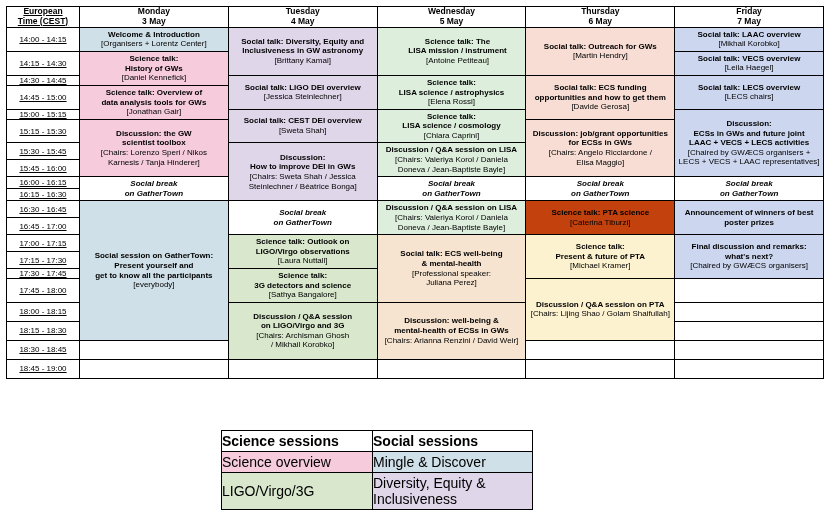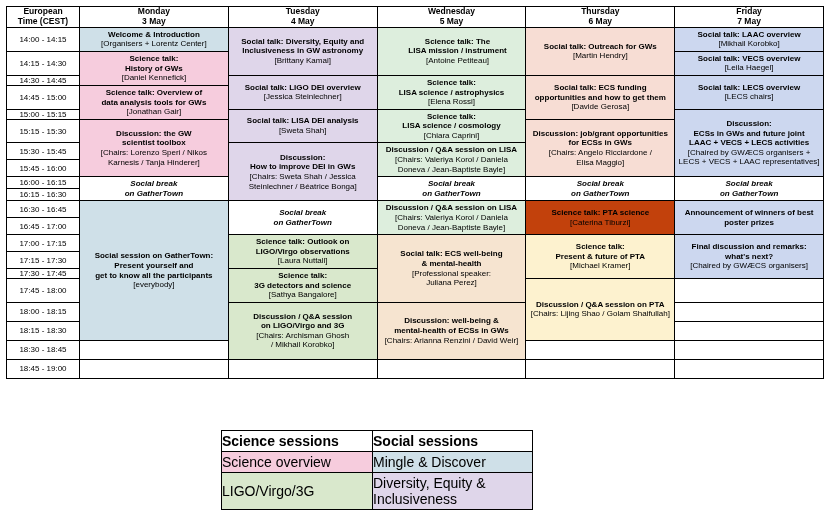--- a/index.html
+++ b/index.html
@@ -1,20 +1,20 @@
 <!DOCTYPE html>
 <html><head>
 <meta charset="utf-8">
 <style>
   html,body{margin:0;padding:0;background:#fff;}
   body{width:830px;height:510px;font-family:"Liberation Sans",sans-serif;color:#000;}
   .wrap{position:relative;width:830px;height:510px;}
   table.sched{border-collapse:collapse;table-layout:fixed;margin:6px 0 0 6px;width:818px;}
   table.sched td,table.sched th{border:1px solid #000;padding:0;vertical-align:middle;text-align:center;}
-  .timecol{width:72px;font-size:8px;padding:1px 0;}
+  .timecol{width:72px;font-size:8px;padding:1px 0;text-decoration:underline;}
   th.hdr{font-size:8.5px;font-weight:bold;line-height:1.15;padding:3px 0;}
   .cell{font-size:8px;line-height:1.2;padding:2px 3px;}
   .cell b{font-weight:bold;}
   .ital{font-style:italic;}
   .sub{font-style:normal;}
   .empty{height:11px;}
   .legend{position:absolute;left:221px;top:424px;width:309px;}
   table.leg{border-collapse:collapse;table-layout:fixed;width:309px;border:1.5px solid #000;}
   table.leg td{border:1px solid #000;font-size:14px;text-align:left;padding:2px 0;height:12px;}
   table.leg td.hd{font-weight:bold;background:#fff;}
@@ -99,21 +99,21 @@
         </tr>
         <tr>
           <td class="timecol">14:45 - 15:00</td>
           <td rowspan="2" style="background: rgb(246, 204, 221);">
             <div class="cell"><b>Science talk: Overview of<br>data analysis tools for GWs</b><br><span class="sub">[Jonathan Gair]</span></div>
           </td>
         </tr>
         <tr>
           <td class="timecol">15:00 - 15:15</td>
           <td rowspan="2" style="background: rgb(223, 214, 234);">
-            <div class="cell"><b>Social talk: LISA DEI analysis</b><br><span class="sub">[Sweta Shah]</span></div>
+            <div class="cell"><b>Social talk: CEST DEI overview</b><br><span class="sub">[Sweta Shah]</span></div>
           </td>
           <td rowspan="2" style="background: rgb(221, 238, 221);">
             <div class="cell"><b>Science talk:<br>LISA science / cosmology</b><br><span class="sub">[Chiara Caprini]</span></div>
           </td>
           <td rowspan="4" style="background: rgb(204, 215, 239);">
             <div class="cell"><b>Discussion:<br>ECSs in GWs and future joint<br>LAAC + VECS + LECS activities</b><br><span class="sub">[Chaired by GWÆCS organisers +<br>LECS + VECS + LAAC representatives]</span></div>
           </td>
         </tr>
         <tr>
           <td class="timecol">15:15 - 15:30</td>

